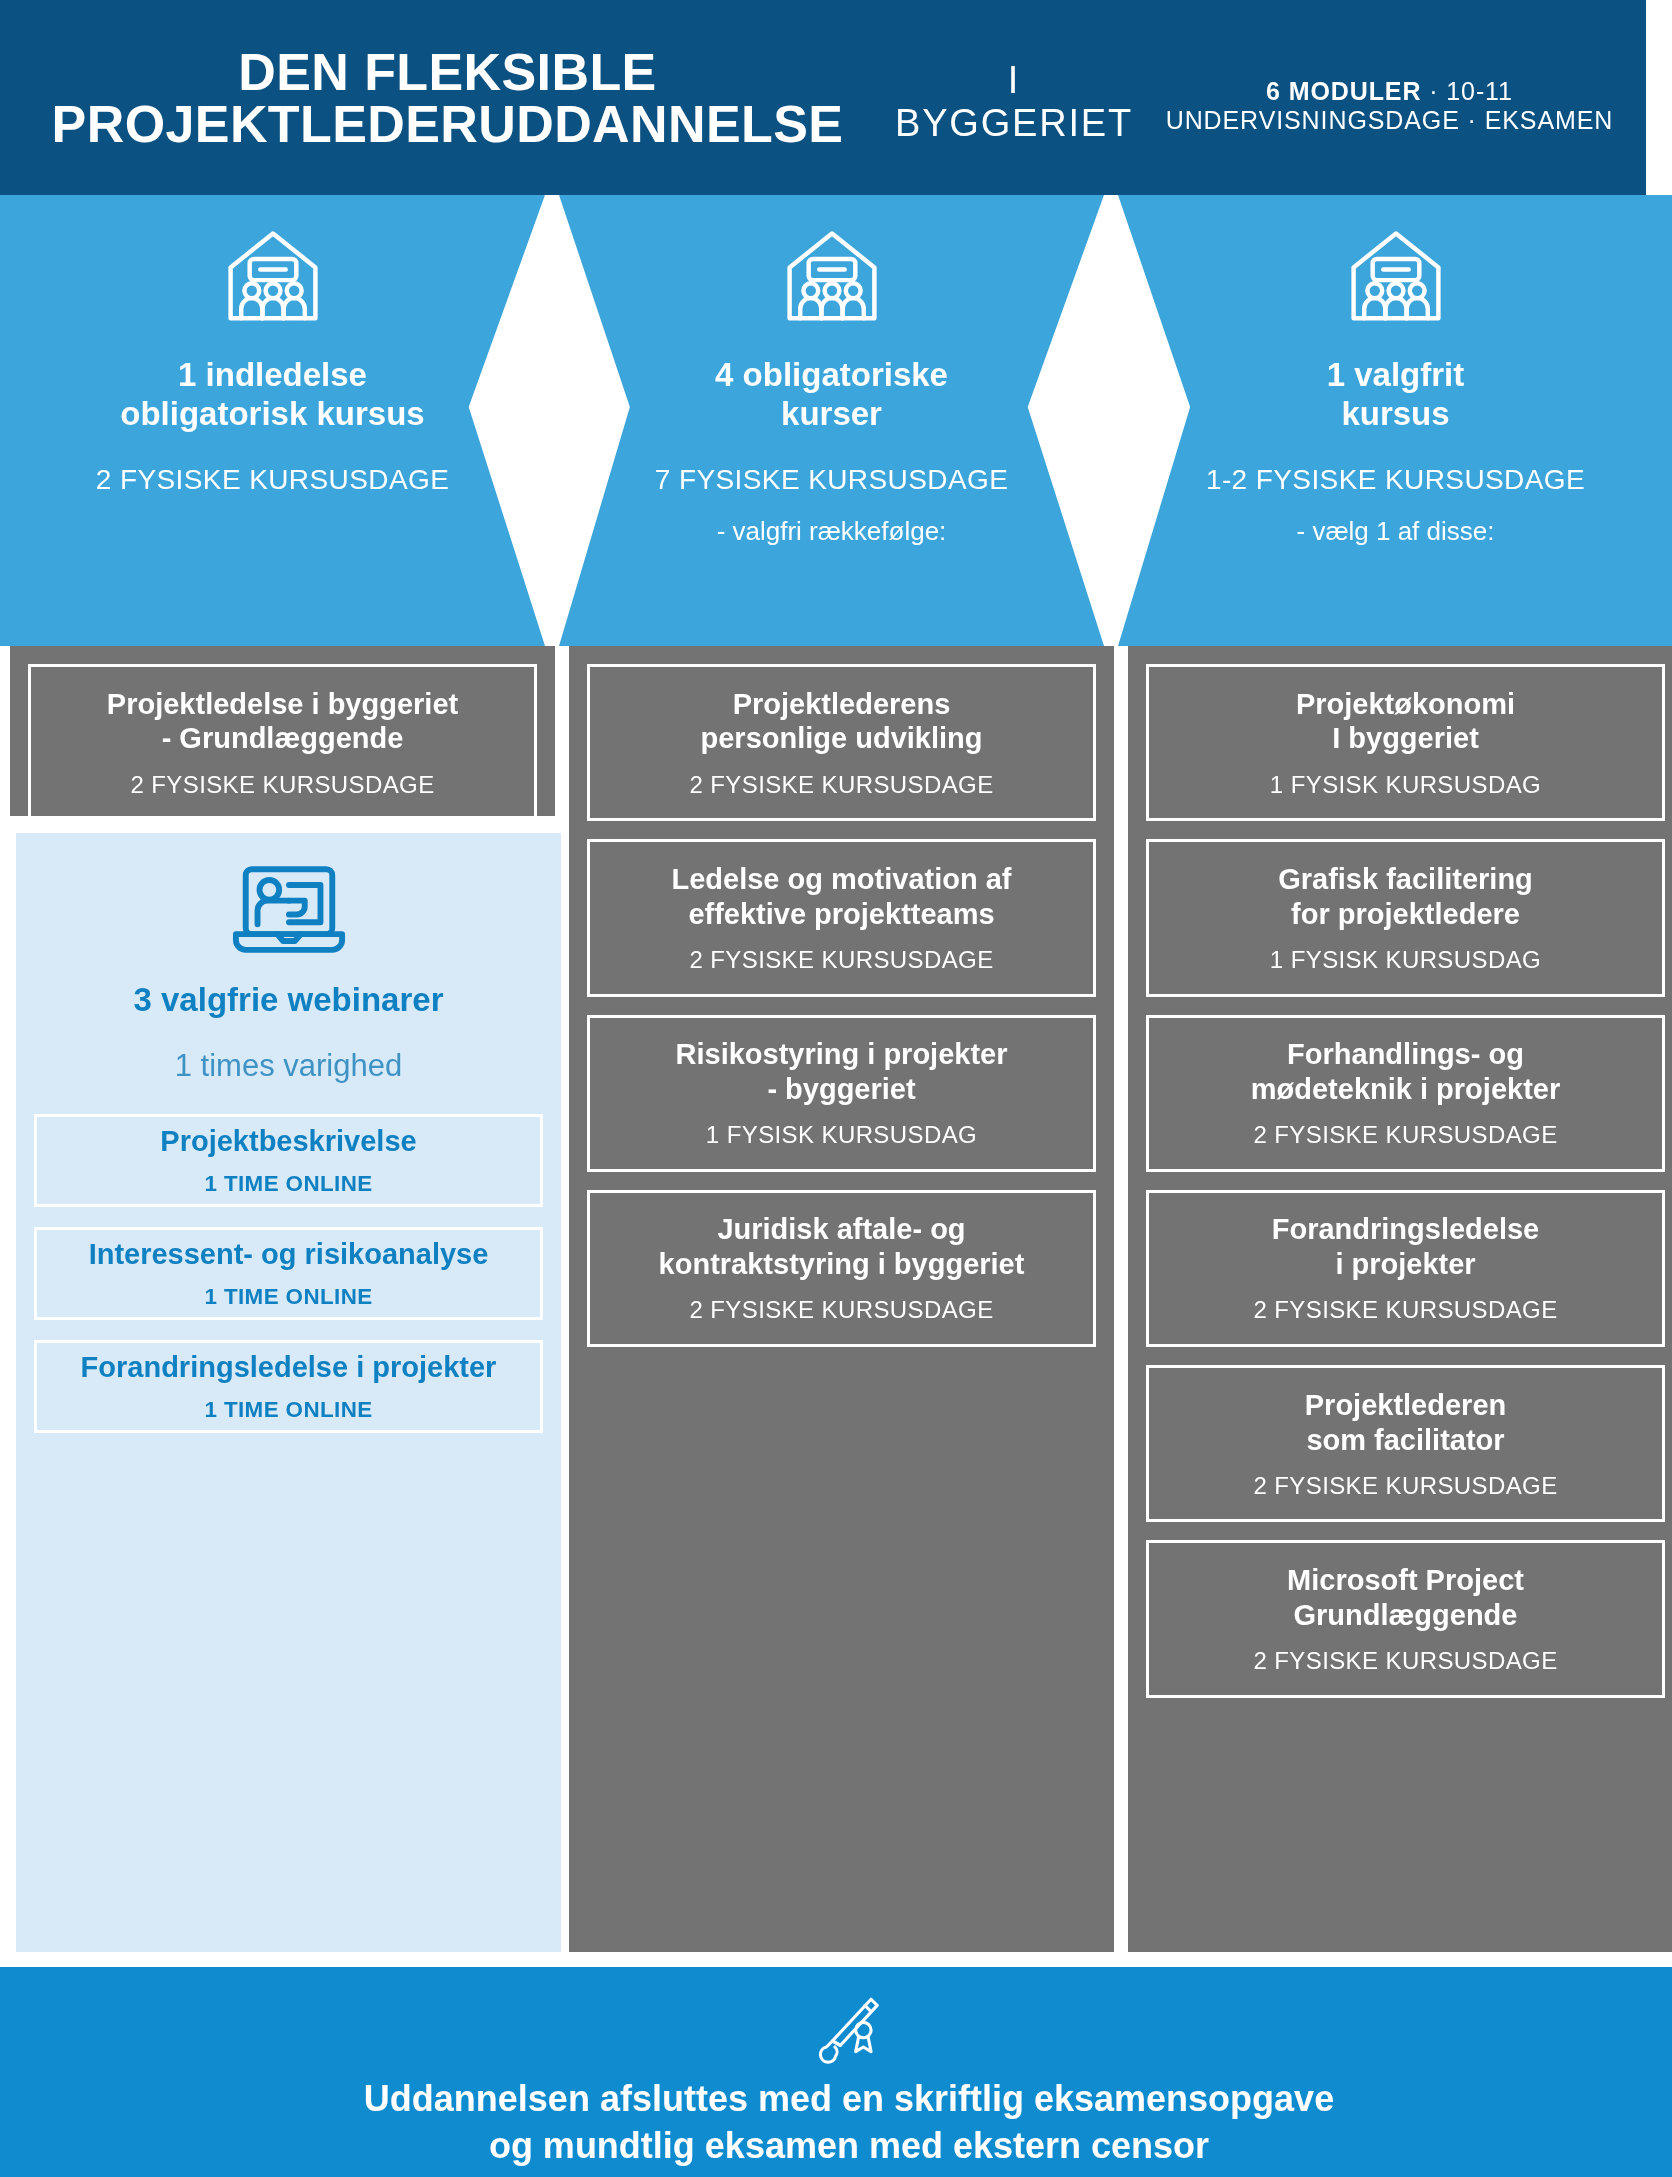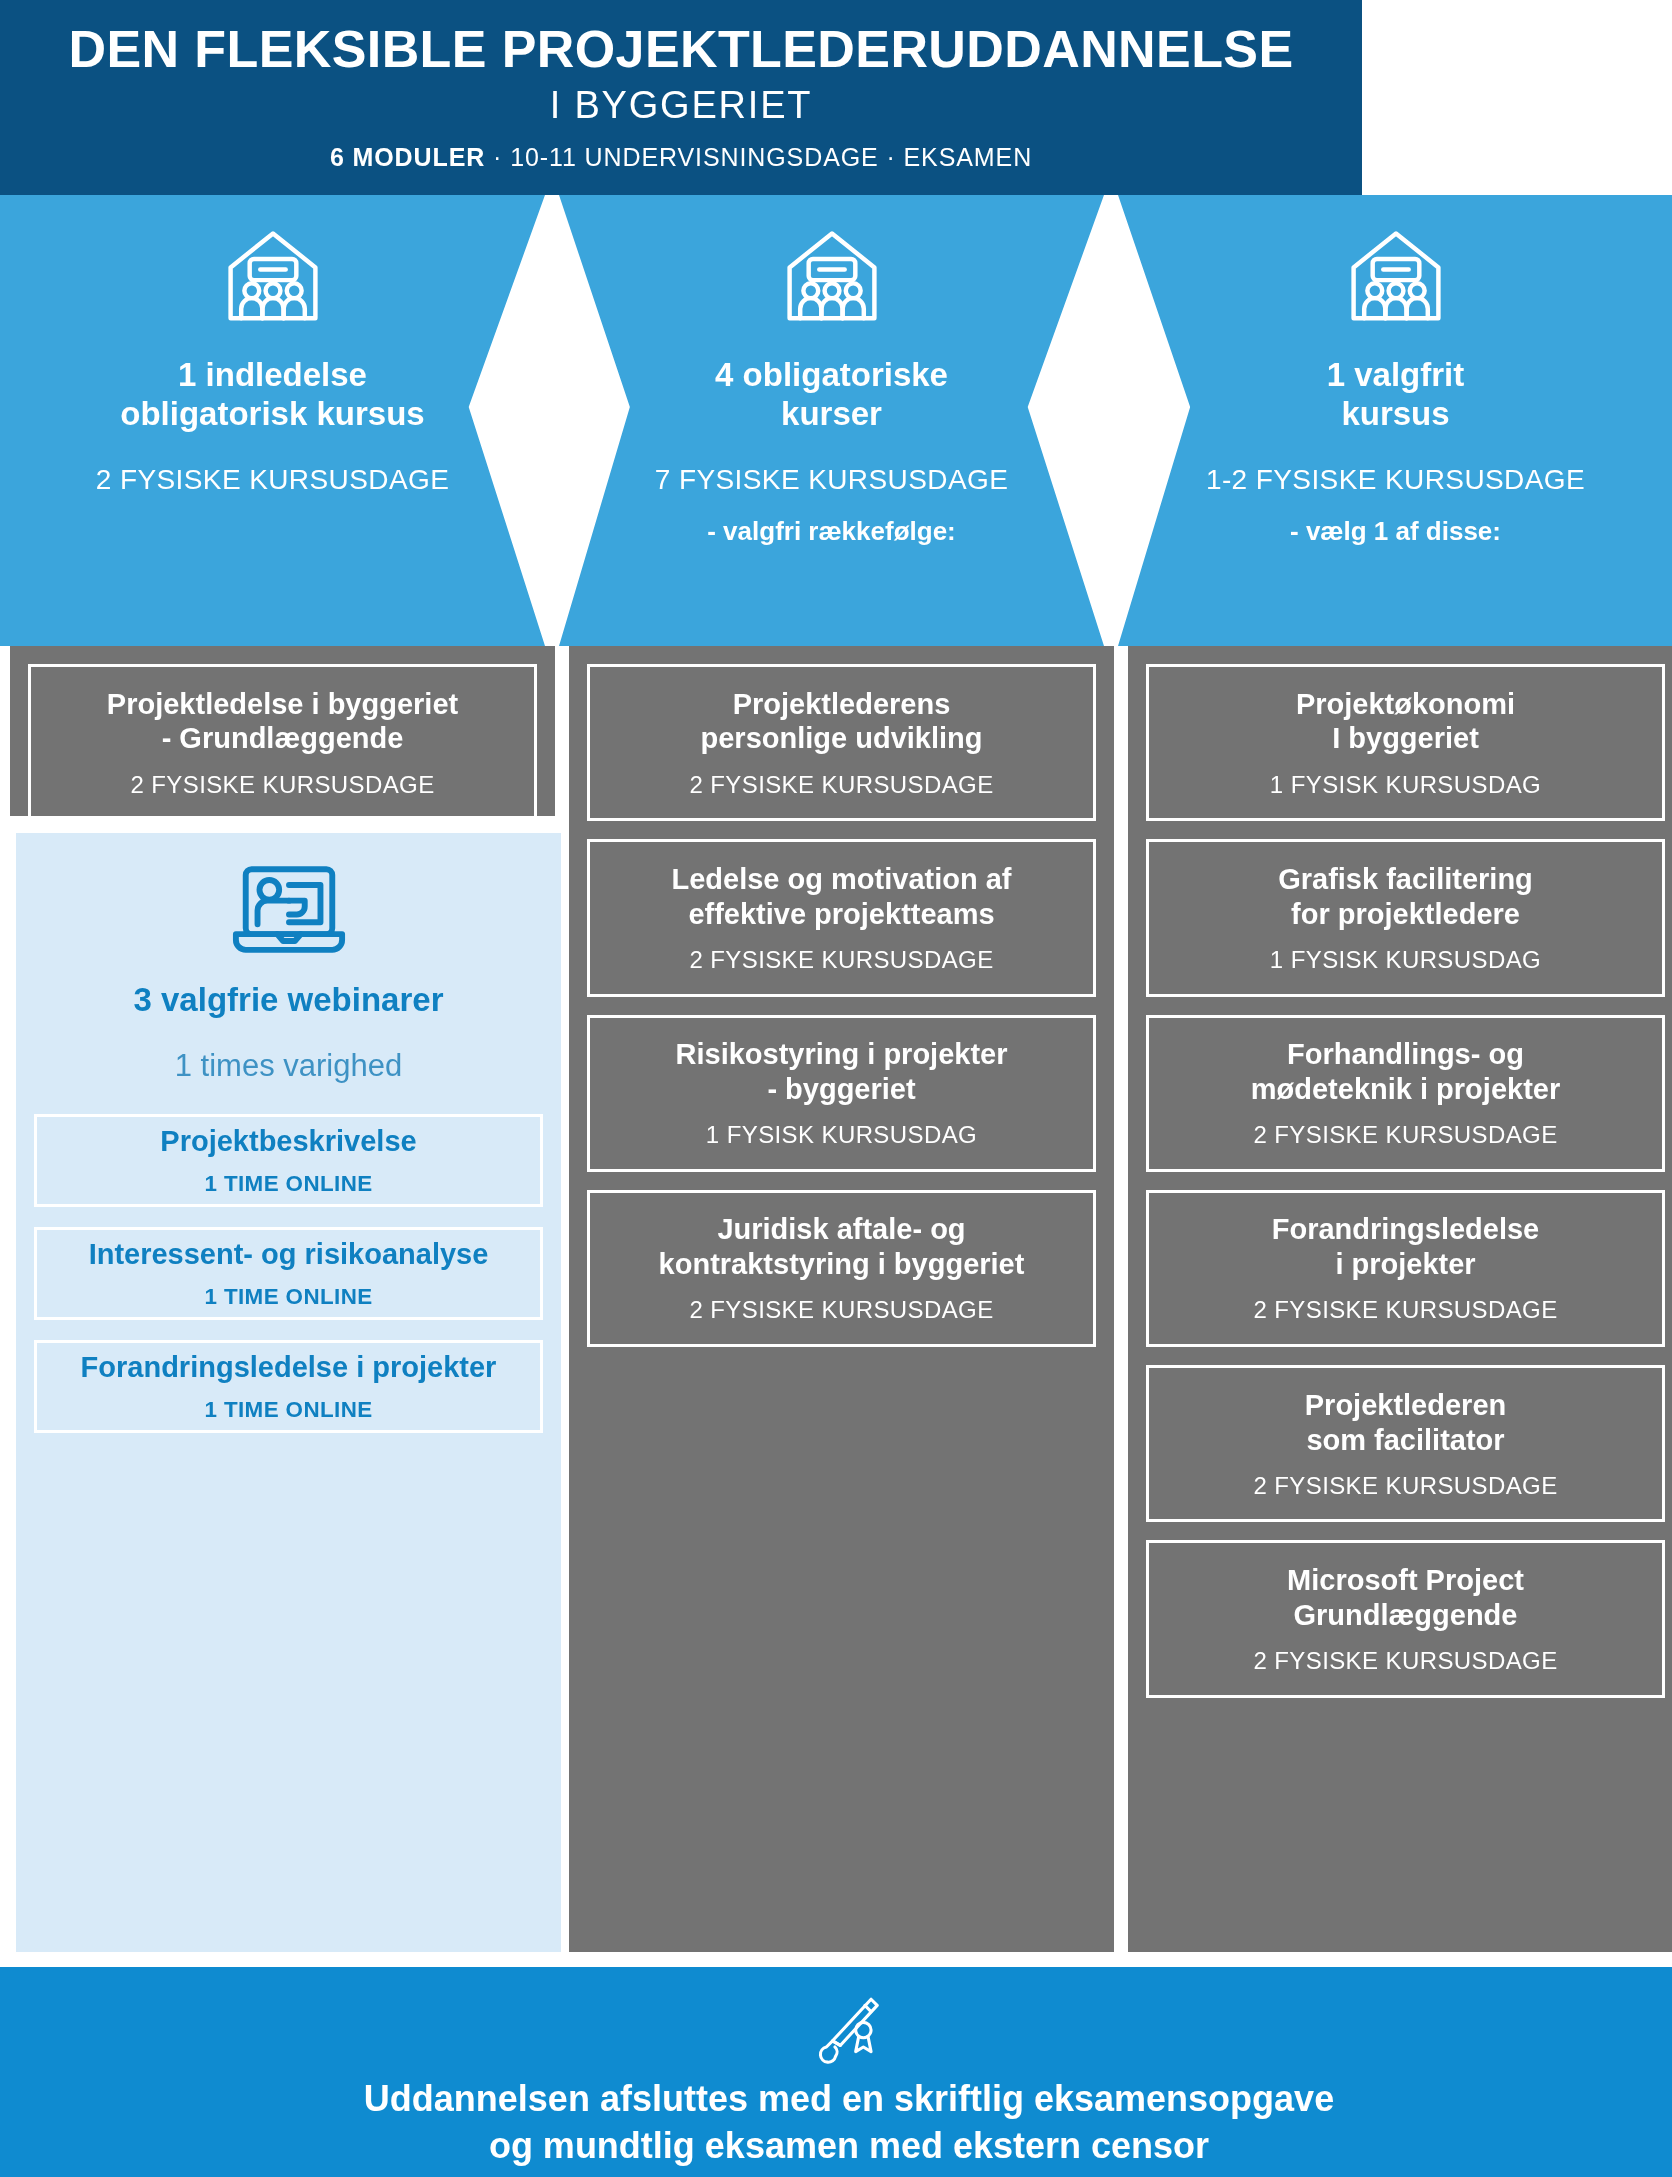--- a/index.html
+++ b/index.html
@@ -6,23 +6,23 @@
   html,body { width:1673px; height:2177px; }
   body {
     font-family:"Liberation Sans", sans-serif;
     background:#ffffff;
     overflow:hidden;
   }
   .poster { position:relative; width:1673px; height:2177px; background:#fff; }
 
   
   .titlebar {
-    position:absolute; left:0; top:0; width:1362px; height:195px;
+    position:absolute; left:0; top:0; width:1646px; height:195px;
     background:#0b5182; color:#fff; text-align:center;
-    display:flex; flex-direction:column; align-items:center; justify-content:center;
+    display:flex; flex-direction:row; align-items:center; justify-content:center;
   }
   .title-main {
     font-size:52px; font-weight:bold; letter-spacing:0.4px;
     line-height:1.0; text-transform:uppercase;
   }
   .title-sub {
     font-size:38px; font-weight:300; letter-spacing:1.8px;
     margin-top:9px; text-transform:uppercase;
   }
   .title-meta {
@@ -51,21 +51,21 @@
 
   .band-icon { width:106px; height:106px; margin-bottom:25px; }
   .band-title {
     font-size:33px; font-weight:bold; color:#fff; text-align:center; line-height:1.18;
   }
   .band-days {
     font-size:28px; font-weight:300; color:#fff; text-align:center;
     margin-top:30px; letter-spacing:0.4px;
   }
   .band-note {
-    font-size:26px; font-weight:700; color:#fff; text-align:center; margin-top:19.7px;
+    font-size:26px; font-weight:400; color:#fff; text-align:center; margin-top:19.7px;
   }
 
   
   .body-region {
     position:absolute; left:10px; top:451px; width:100%; bottom:0;
     background:#737373;
   }
   .col-1 .body-region { bottom:auto; height:170px; }
 
   .course-box {

